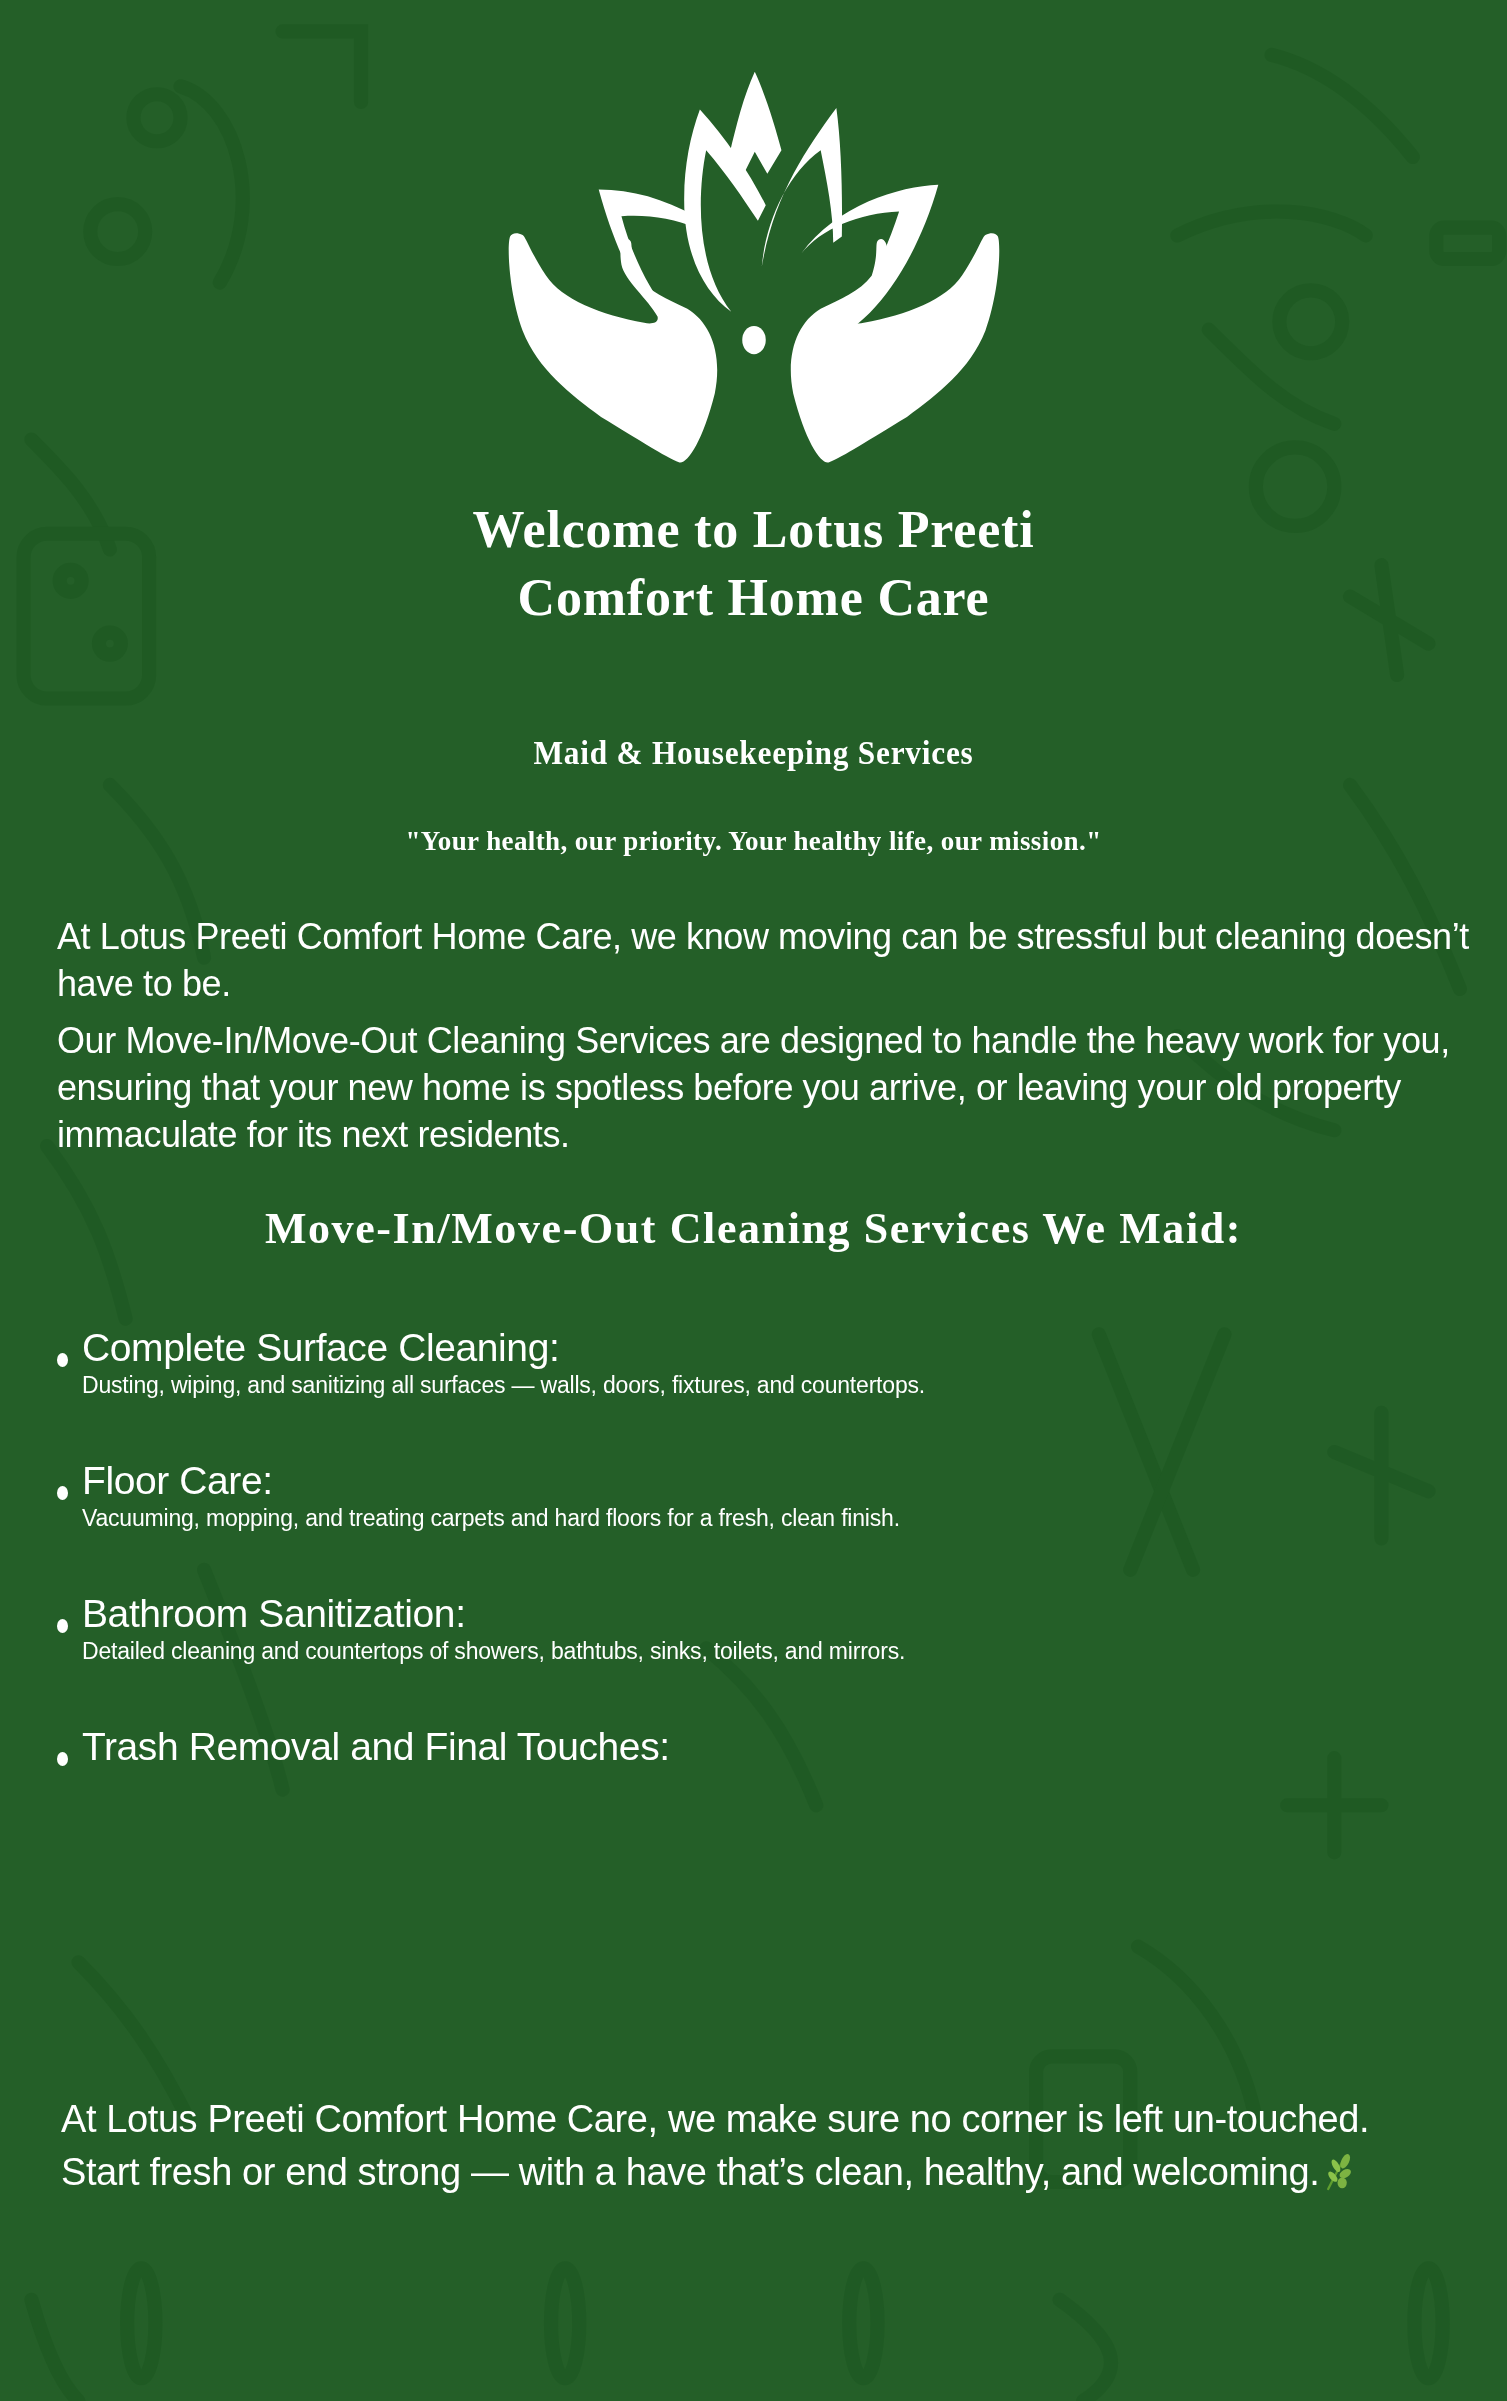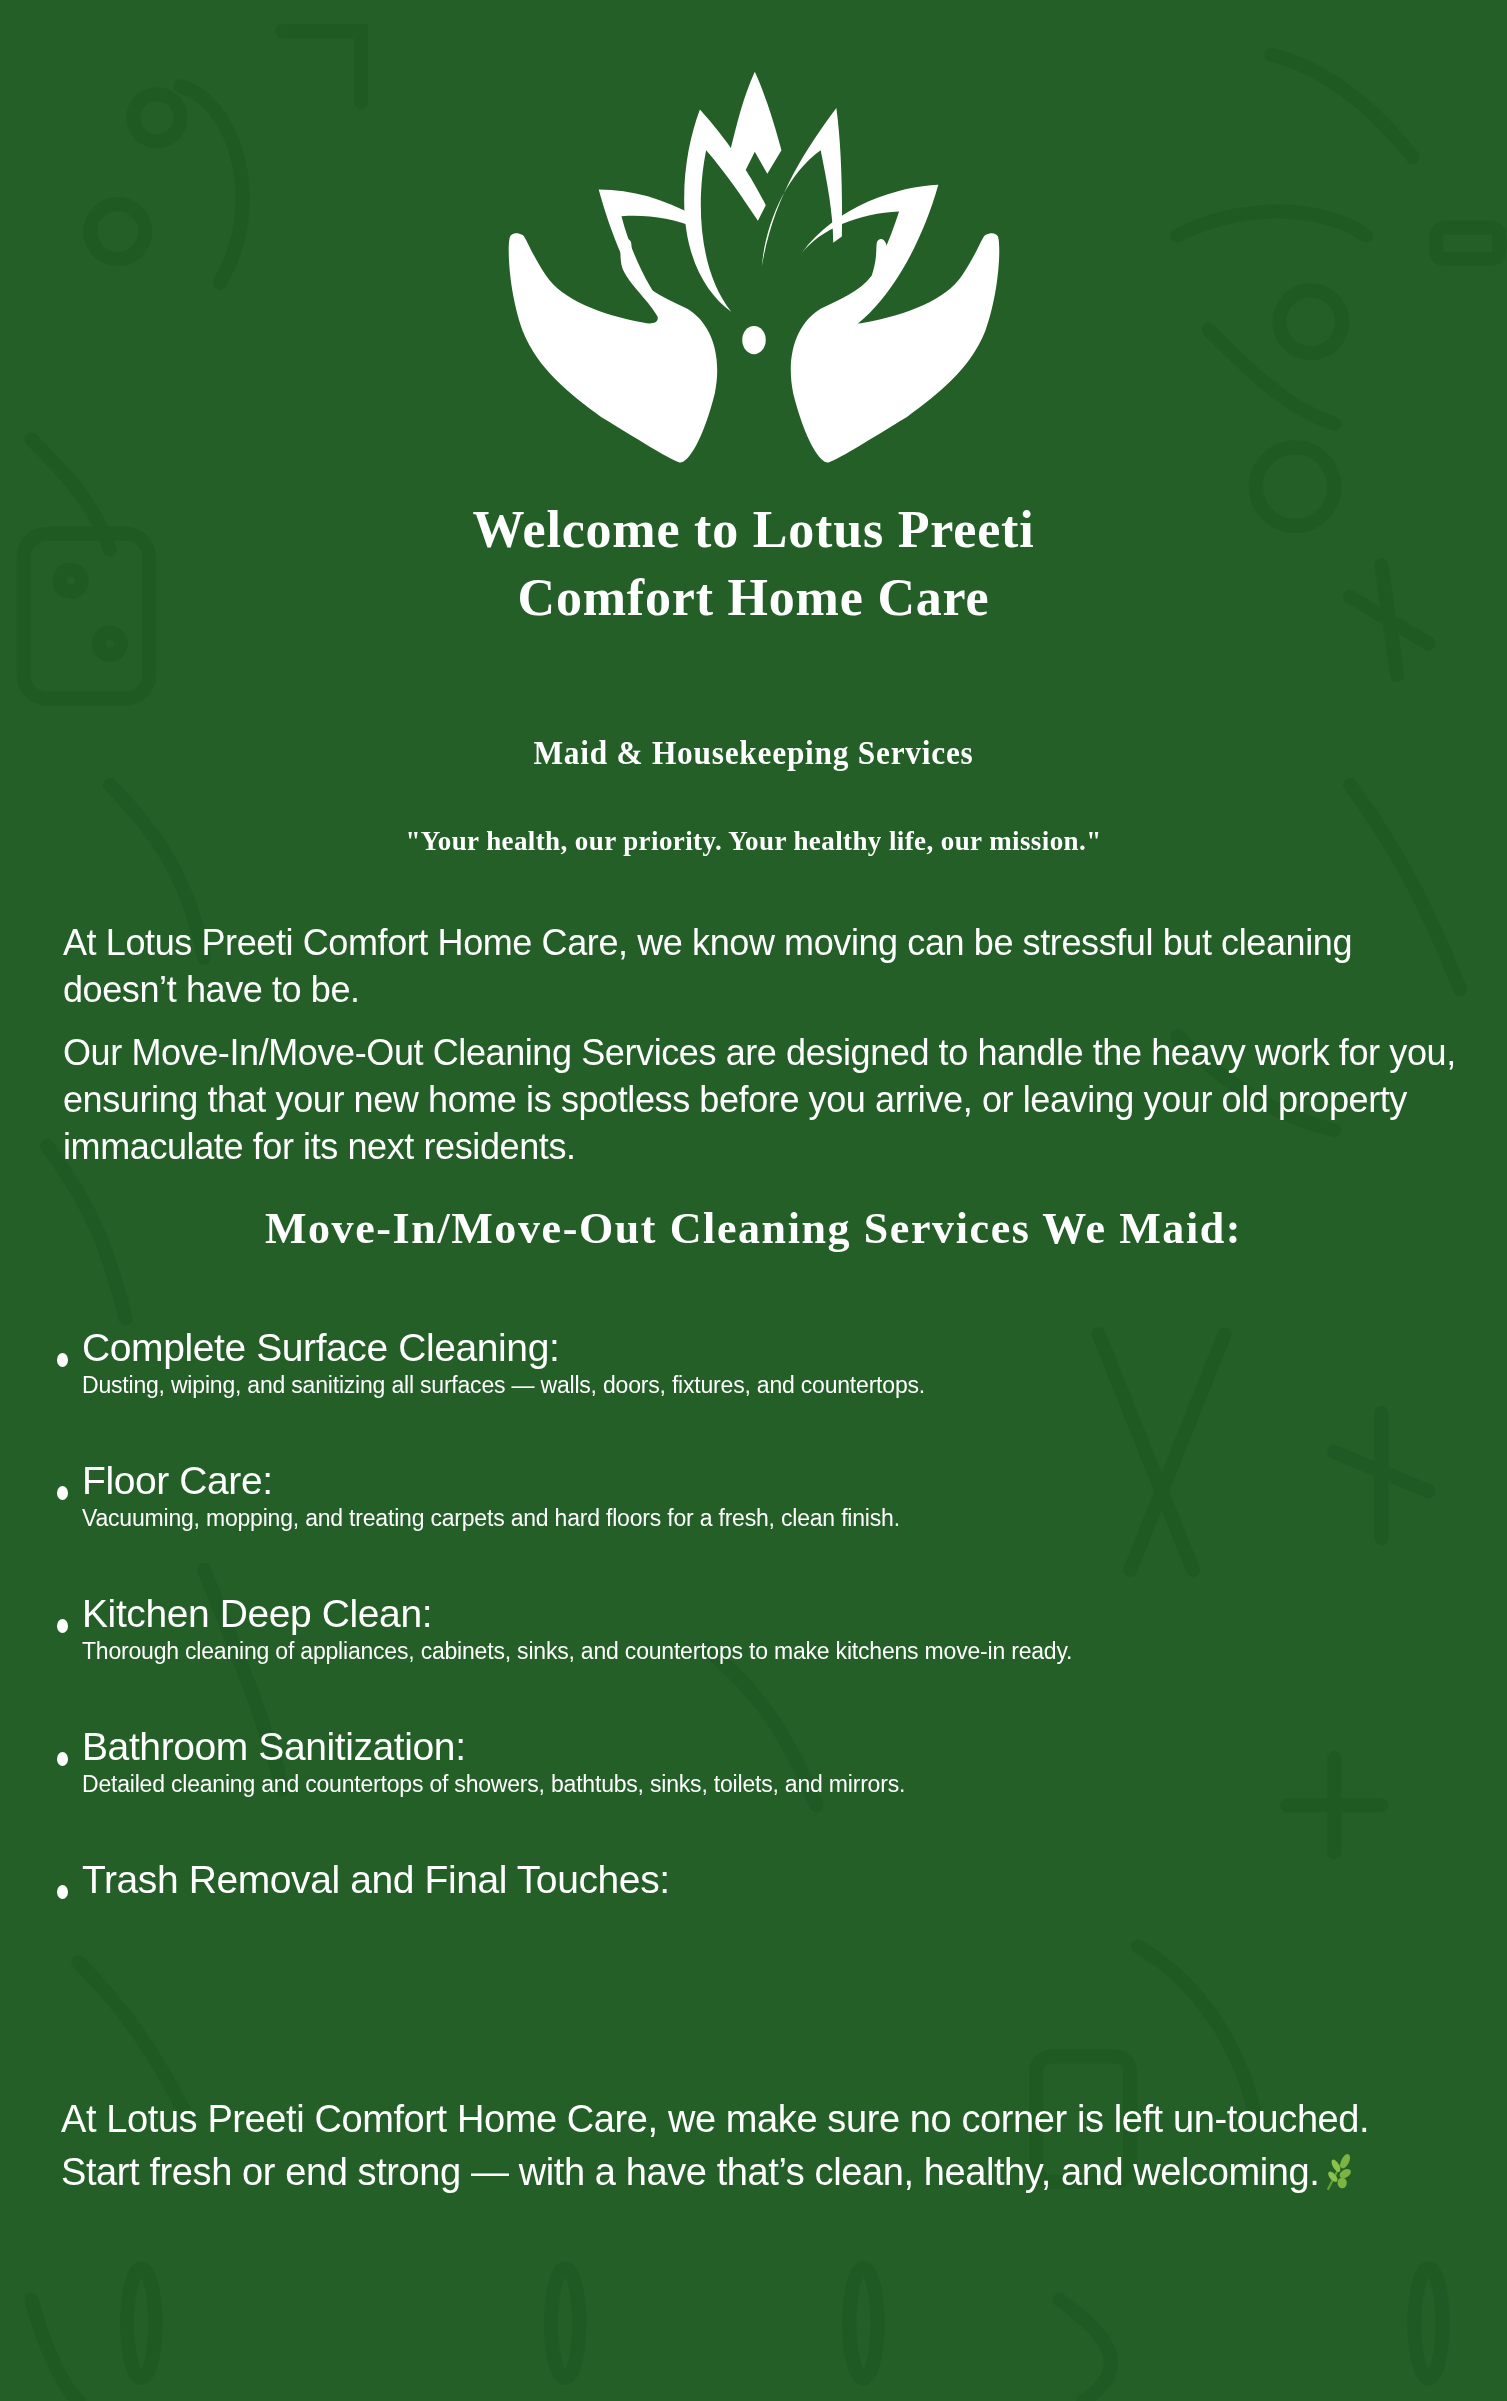--- a/index.html
+++ b/index.html
@@ -65,21 +65,21 @@
   .intro {
     position: absolute;
     left: 47px;
     top: 903px;
     width: 1437px;
     font-family: "Liberation Sans Narrow", "Liberation Sans", sans-serif;
     font-size: 36px;
     line-height: 47px;
     letter-spacing: -0.4px;
   }
-  .intro p { margin: 16px; }
+  .intro p { margin: 10px; }
 
   .section-heading {
     position: absolute;
     left: 0; width: 1507px;
     top: 1203px;
     text-align: center;
     font-family: "Liberation Serif", serif;
     font-weight: bold;
     font-size: 44px;
     letter-spacing: 1.6px;
@@ -225,25 +225,20 @@
       <span class="service-title">Complete Surface Cleaning:</span>
       <span class="service-desc">Dusting, wiping, and sanitizing all surfaces — walls, doors, fixtures, and countertops.</span>
     </li>
     <li class="service">
       <span class="bullet"></span>
       <span class="service-title">Floor Care:</span>
       <span class="service-desc">Vacuuming, mopping, and treating carpets and hard floors for a fresh, clean finish.</span>
     </li>
     <li class="service">
       <span class="bullet"></span>
-      <span class="service-title">Kitchen Deep Clean:</span>
-      <span class="service-desc">Thorough cleaning of appliances, cabinets, sinks, and countertops to make kitchens move-in ready.</span>
-    </li>
-    <li class="service">
-      <span class="bullet"></span>
       <span class="service-title">Bathroom Sanitization:</span>
       <span class="service-desc">Detailed cleaning and countertops of showers, bathtubs, sinks, toilets, and mirrors.</span>
     </li>
     <li class="service">
       <span class="bullet"></span>
       <span class="service-title">Trash Removal and Final Touches:</span>
     </li>
   </ul>
 
   <div class="closing">

